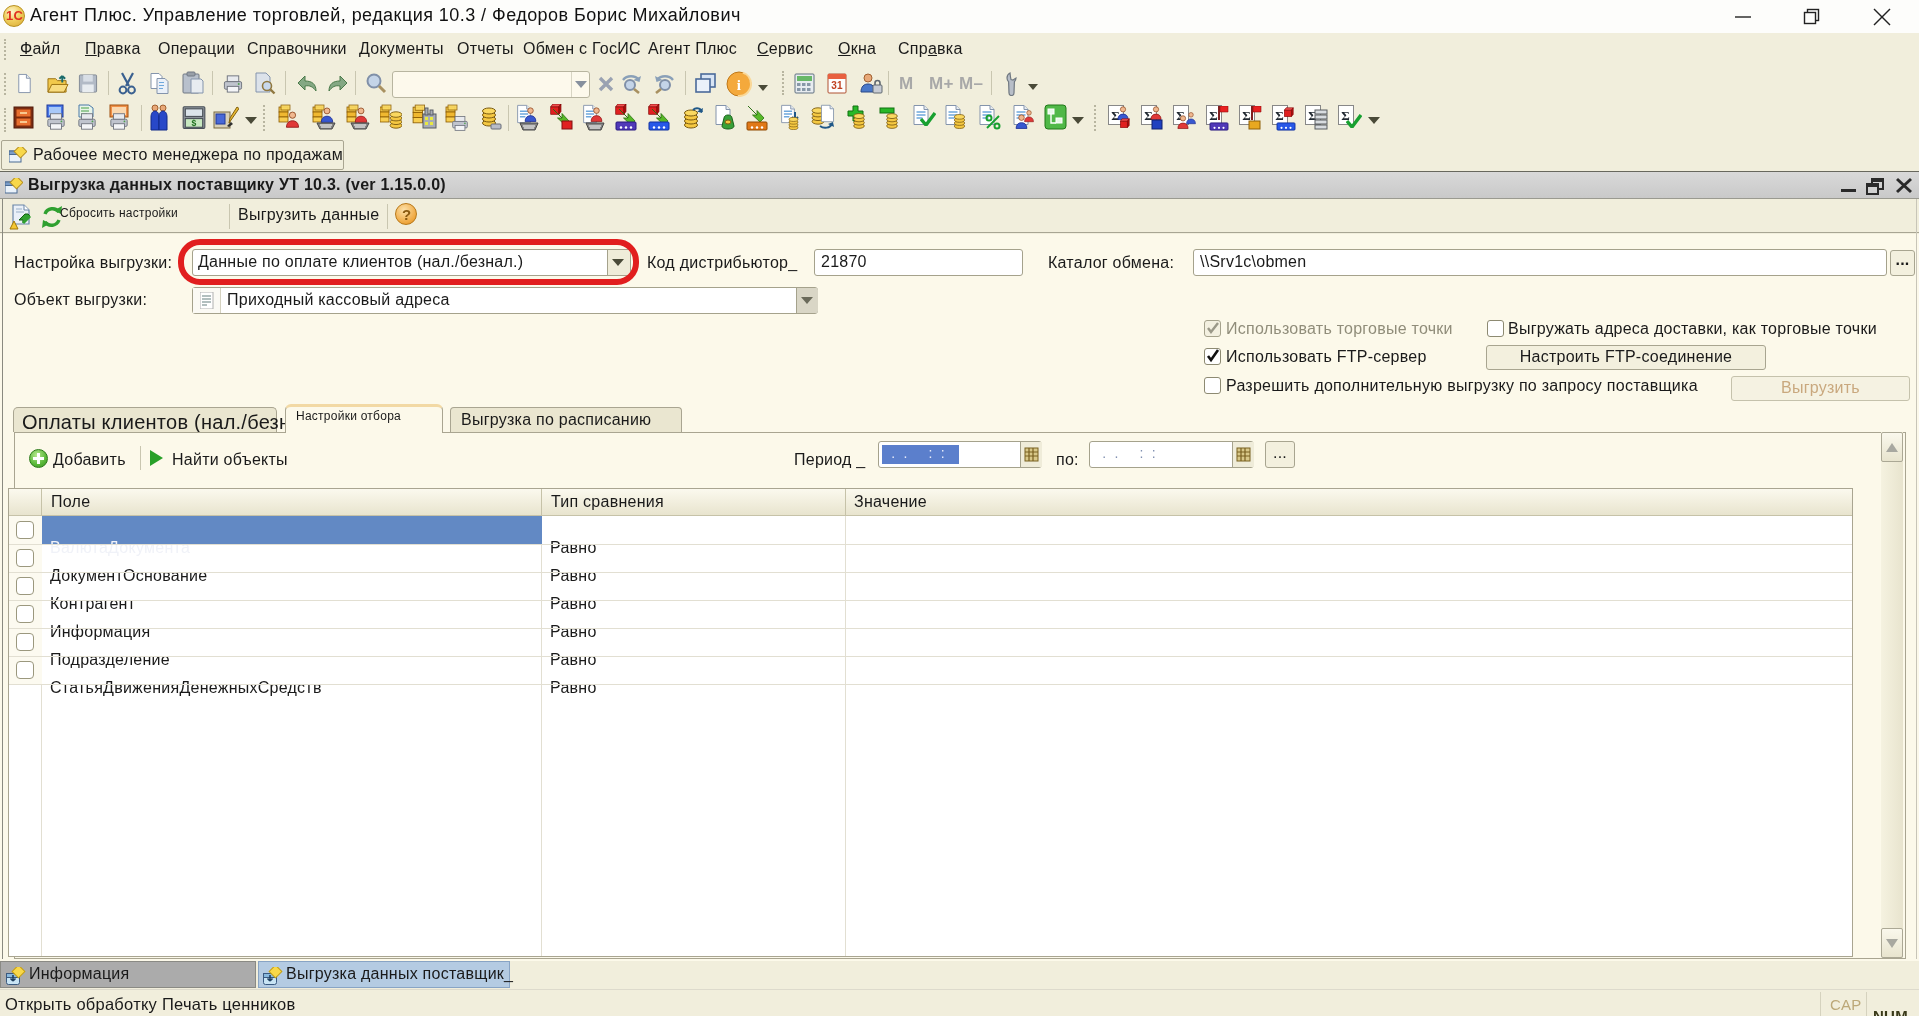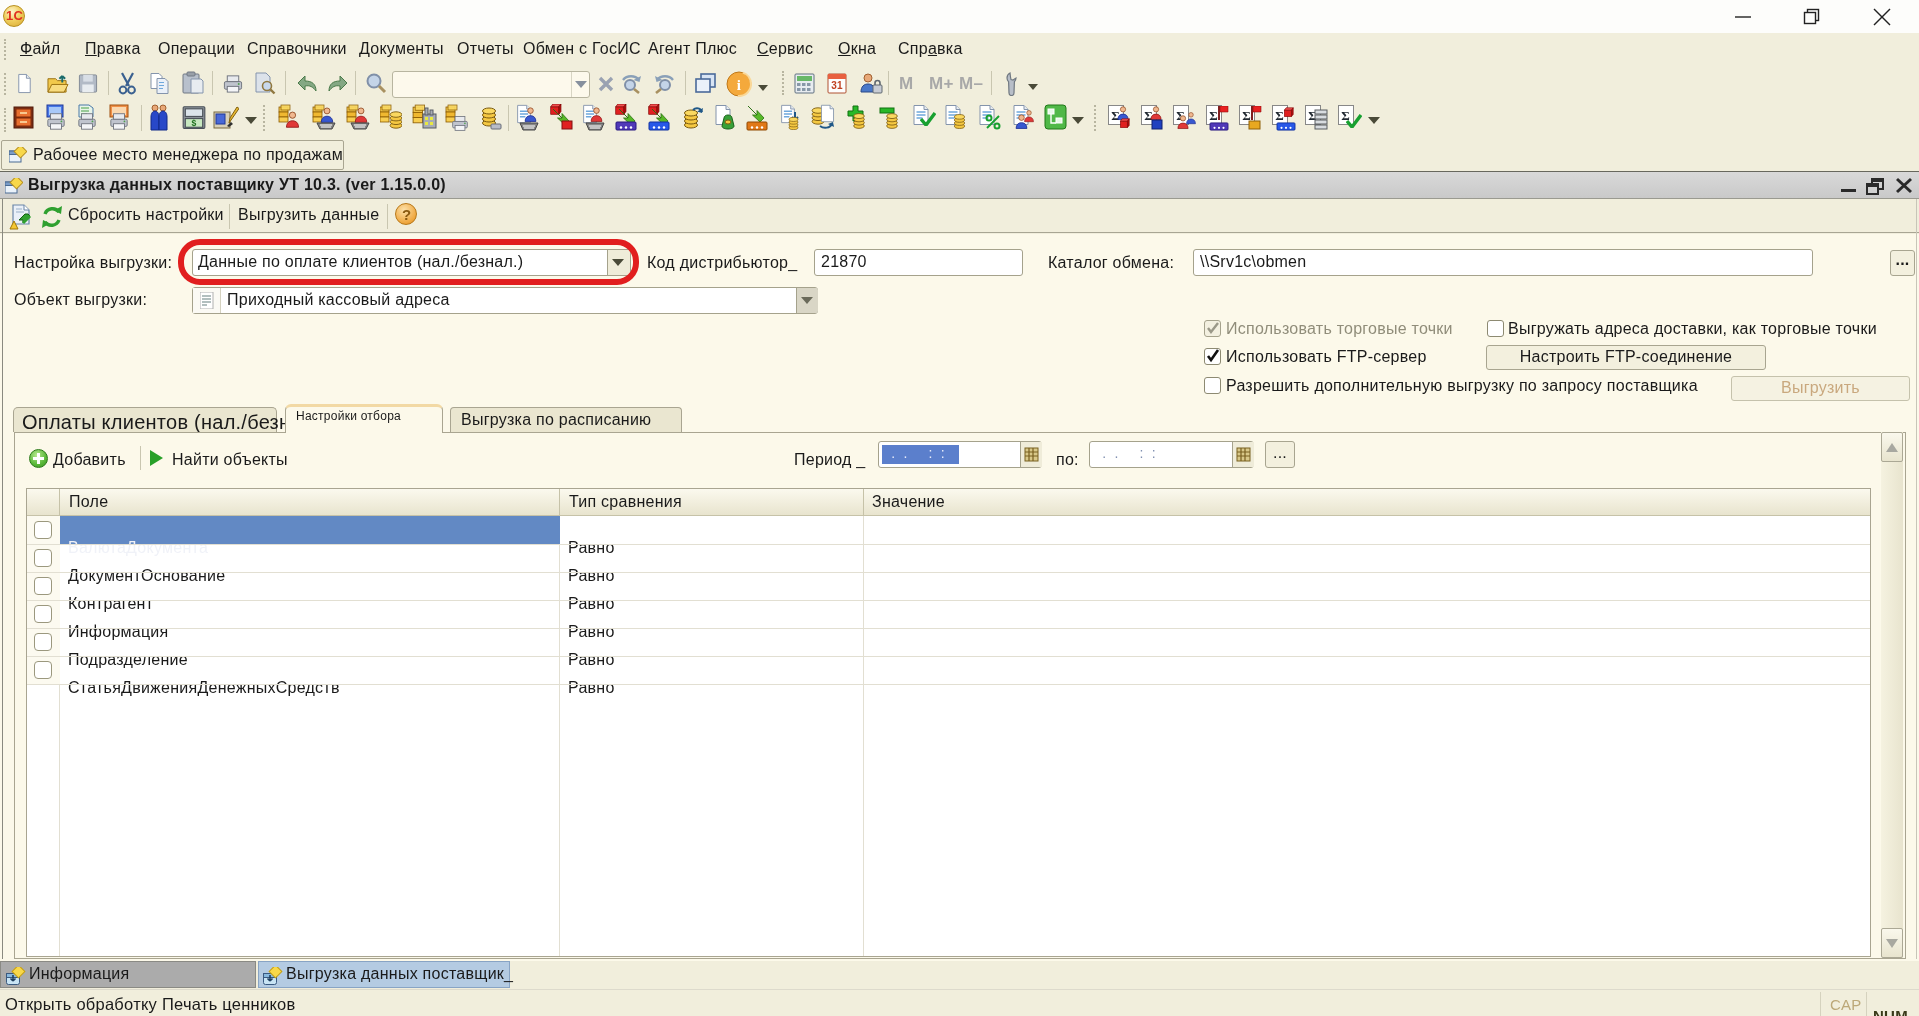--- a/index.html
+++ b/index.html
@@ -16,20 +16,21 @@
 .row { font-size:16px; white-space:nowrap;margin-top:19px; }
 .mi { top:7px; font-size:16px; }
 .rcb { width:18px; height:18px; background:#fff; border:1px solid #9B987E; border-radius:4px; }
 </style>
 </head>
 <body>
 
 <div class="a" style="left:0;top:0;width:1919px;height:33px;background:#FDFDFB;">
   <div class="a" style="left:3px;top:5px;width:22px;height:22px;border-radius:50%;background:radial-gradient(circle at 40% 30%, #FDF6D0 0%, #F0D060 45%, #D8A830 100%);border:1px solid #B89020;"></div>
   <div class="a" style="left:6px;top:8px;font-size:13px;font-weight:bold;color:#E03020;">1С</div>
+  <div class="a" style="left:30px;top:5px;font-size:18px;letter-spacing:0.45px;color:#111;">Агент Плюс. Управление торговлей, редакция 10.3 / Федоров Борис Михайлович</div>
 
   <svg class="a" style="left:1735px;top:8px;" width="17" height="17">
       <line x1="0" y1="9" x2="16" y2="9" stroke="#222" stroke-width="1.4"></line>
     </svg>
   <svg class="a" style="left:1803px;top:8px;" width="18" height="18">
       <rect x="4.5" y="1.5" width="11" height="11" fill="none" stroke="#222" stroke-width="1.4"></rect>
       <rect x="1.5" y="4.5" width="11" height="11" fill="#FDFDFB" stroke="#222" stroke-width="1.4"></rect>
     </svg>
   <svg class="a" style="left:1873px;top:8px;" width="18" height="18">
       <line x1="1" y1="1" x2="17" y2="17" stroke="#222" stroke-width="1.4"></line>
@@ -515,21 +516,21 @@
       <path d="M21 12l-7 7v-3l-4 0 6-6 3 0z" fill="#30A030" stroke="#106010"></path>
       <path d="M14 19l7-7" stroke="#30A030" stroke-width="3"></path>
       <path d="M1 25l4-8 4 8z" fill="#F5C832" stroke="#A07808"></path>
     </svg>
   <svg class="a" style="left:41px;top:5px;" width="22" height="24" viewBox="0 0 22 24">
       <path d="M4 9a8 8 0 0114-2" fill="none" stroke="#2FA030" stroke-width="3.4"></path>
       <path d="M21 1l-1 8-7-3.5z" fill="#2FA030"></path>
       <path d="M18 15a8 8 0 01-14 2" fill="none" stroke="#2FA030" stroke-width="3.4"></path>
       <path d="M1 23l1-8 7 3.5z" fill="#2FA030"></path>
     </svg>
-  <div class="a" style="left:68px;top:6px;font-size:16px;">Сбросить настройки</div>
+  <div class="a" style="left:60px;top:6px;font-size:12px;">Сбросить настройки</div>
   <div class="a vsep" style="left:229px;top:4px;height:25px;"></div>
   <div class="a" style="left:238px;top:6px;font-size:16px;">Выгрузить данные</div>
   <div class="a vsep" style="left:387px;top:4px;height:25px;"></div>
   <div class="a" style="left:395px;top:3px;width:22px;height:22px;border-radius:50%;background:radial-gradient(circle at 40% 30%,#FCE0A8,#EFA73F 70%,#D88820);border:1px solid #B87818;"></div>
   <div class="a" style="left:402px;top:6px;font-size:15px;font-weight:bold;color:#8a5a10;">?</div>
 </div>
 
 <div class="a" style="left:0;top:234px;width:1919px;height:727px;background:#FCF9EA;"></div>
 <div class="a" style="left:2px;top:199px;width:1px;height:760px;background:#8a8a80;"></div>
 <div class="a" style="left:1916px;top:199px;width:1px;height:760px;background:#C8C5B8;"></div>
@@ -539,21 +540,21 @@
   <div class="a" style="left:5px;top:3px;font-size:16px;">Данные по оплате клиентов (нал./безнал.)</div>
   <div class="a" style="left:414px;top:0px;width:23px;height:25px;background:#EFECD9;border-left:1px solid #A5A28C;border-radius:0 2px 2px 0;"></div>
   <div class="a dd" style="left:419px;top:9px;"></div>
 </div>
 <div class="a" style="left:178px;top:239px;width:461px;height:46px;border:6px solid #E11E1E;border-radius:22px;"></div>
 <div class="a lbl" style="left:647px;top:254px;">Код дистрибьютор_</div>
 <div class="a field" style="left:814px;top:249px;width:209px;height:27px;">
     <div class="a" style="left:6px;top:3px;font-size:16px;">21870</div>
   </div>
 <div class="a lbl" style="left:1048px;top:254px;">Каталог обмена:</div>
-<div class="a field" style="left:1193px;top:249px;width:620px;height:27px;">
+<div class="a field" style="left:1193px;top:249px;width:694px;height:27px;">
     <div class="a" style="left:6px;top:3px;font-size:16px;">\\Srv1c\obmen</div>
   </div>
 <div class="a btn" style="left:1890px;top:250px;width:25px;height:26px;">
     <div style="margin-top:0px;font-weight:bold;">...</div>
   </div>
 
 <div class="a lbl" style="left:14px;top:291px;">Объект выгрузки:</div>
 <div class="a field" style="left:192px;top:287px;width:626px;height:27px;">
   <div class="a" style="left:0;top:0;width:28px;height:25px;border-right:1px solid #D5D2C0;background:#FBFAF4;"></div>
   <svg class="a" style="left:7px;top:4px;" width="14" height="17">
@@ -620,21 +621,21 @@
 <div class="a field" style="left:1089px;top:441px;width:165px;height:27px;z-index:2;">
   <div class="a" style="left:8px;top:3px;font-size:14px;color:#8090B0;">&nbsp;.&nbsp;&nbsp;.&nbsp;&nbsp;&nbsp;&nbsp;&nbsp;:&nbsp;&nbsp;:</div>
   <div class="a" style="left:142px;top:0;width:22px;height:25px;background:#EFECD9;border-left:1px solid #A5A28C;"></div>
   <svg class="a" style="left:146px;top:5px;" width="15" height="15">
       <rect x="1" y="1" width="13" height="13" fill="#D8C888" stroke="#786020"></rect>
       <path d="M1 5 H14 M1 9 H14 M5 1 V14 M9 1 V14" stroke="#786020" stroke-width="1.2"></path>
     </svg>
 </div>
 <div class="a btn" style="left:1265px;top:441px;width:30px;height:27px;padding-top:2px;z-index:2;">...</div>
 
-<div class="a" style="left:26px;top:488px;width:1845px;height:469px;background:#fff;border:1px solid #A9A591;z-index:2;padding-left:8px;" id="table">
+<div class="a" style="left:8px;top:488px;width:1845px;height:469px;background:#fff;border:1px solid #A9A591;z-index:2;padding-left:8px;" id="table">
 
   <div class="a" style="left:0;top:0;width:1843px;height:27px;background:linear-gradient(#FBF9EE,#E8E4CE);border-bottom:1px solid #C6C2A8;"></div>
   <div class="a" style="left:32px;top:0;width:1px;height:27px;background:#C6C2A8;"></div>
   <div class="a" style="left:532px;top:0;width:1px;height:27px;background:#C6C2A8;"></div>
   <div class="a" style="left:836px;top:0;width:1px;height:27px;background:#C6C2A8;"></div>
   <div class="a" style="left:42px;top:4px;font-size:16px;">Поле</div>
   <div class="a" style="left:542px;top:4px;font-size:16px;">Тип сравнения</div>
   <div class="a" style="left:845px;top:4px;font-size:16px;">Значение</div>
 
   <div class="a" style="left:32px;top:27px;width:1px;height:440px;background:#E2DFD2;"></div>

